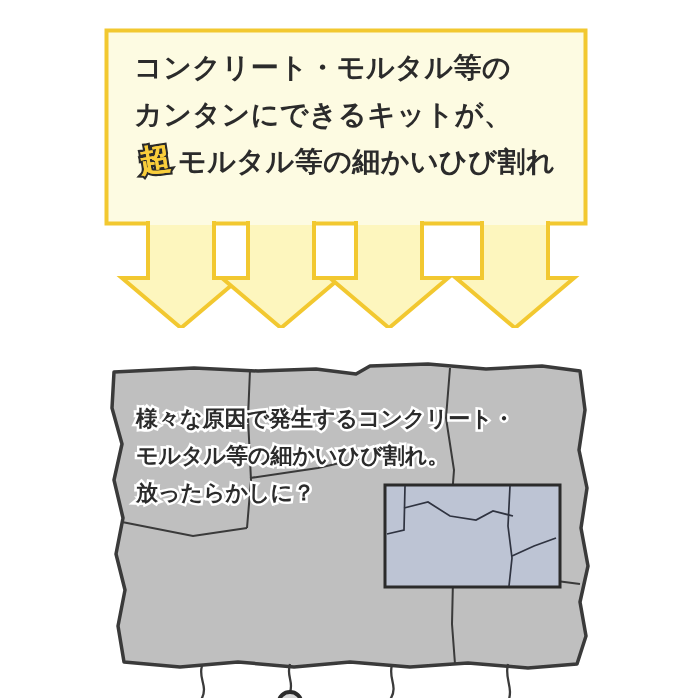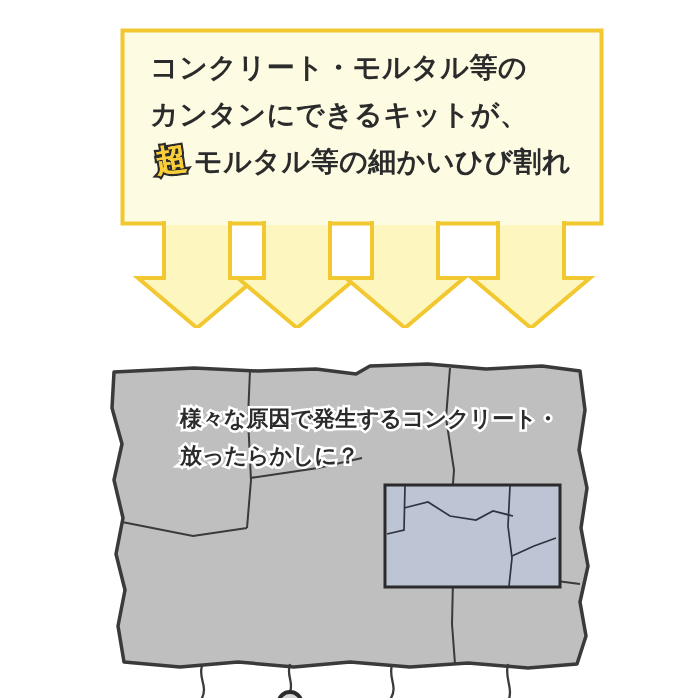--- a/index.html
+++ b/index.html
@@ -16,21 +16,21 @@
   #stage {
     position: relative;
     width: 700px;
     height: 700px;
     background: #ffffff;
   }
 
   
   .callout-wrap {
     position: absolute;
-    left: 120px;
+    left: 104px;
     top: 28px;
     width: 512px;
     height: 300px;
   }
   .callout-svg {
     position: absolute;
     left: 0;
     top: 0;
     width: 484px;
     height: 300px;
@@ -115,21 +115,21 @@
     width: 450px;
     font-family: "DejaVu Sans", "Liberation Sans", sans-serif;
     font-weight: bold;
     font-size: 22px;
     line-height: 37px;
     color: #2b2b2b;
     white-space: nowrap;
     -webkit-text-stroke: 5px #ffffff;
     paint-order: stroke fill;
   }
-  .slab-text .sline { height: 37px; margin-left: 44px; }
+  .slab-text .sline { height: 37px; }
 </style>
 </head>
 <body>
 
 <div id="stage">
 
   <div class="callout-wrap">
     <svg class="callout-svg" viewBox="0 0 484 300" xmlns="http://www.w3.org/2000/svg">
 
       <path d="M 2.5 2.5 L 481.5 2.5 L 481.5 195.5 L 2.5 195.5 Z" fill="#FDFBE2" stroke="#F2C830" stroke-width="4"></path>
@@ -198,17 +198,18 @@
         <path d="M 294 307 C 290 320, 300 328, 293 340 C 288 350, 294 356, 292 362" fill="none" stroke="#3a3a3a" stroke-width="2.3"></path>
         <ellipse cx="291" cy="370" rx="11" ry="10" fill="#d8d8d8" stroke="#2b2b2b" stroke-width="4"></ellipse>
 
         <path d="M 410 306 C 406 320, 416 330, 410 344 C 405 354, 410 360, 408 366" fill="none" stroke="#3a3a3a" stroke-width="2.3"></path>
         <ellipse cx="407" cy="374" rx="9" ry="8" fill="#d8d8d8" stroke="#2b2b2b" stroke-width="4"></ellipse>
       </g>
     </svg>
 
     <div class="slab-text">
       <div class="sline">様々な原因で発生するコンクリート・</div>
+      <div class="sline">モルタル等の細かいひび割れ。</div>
       <div class="sline">放ったらかしに？</div>
     </div>
   </div>
 
 </div>
 
 </body></html>

